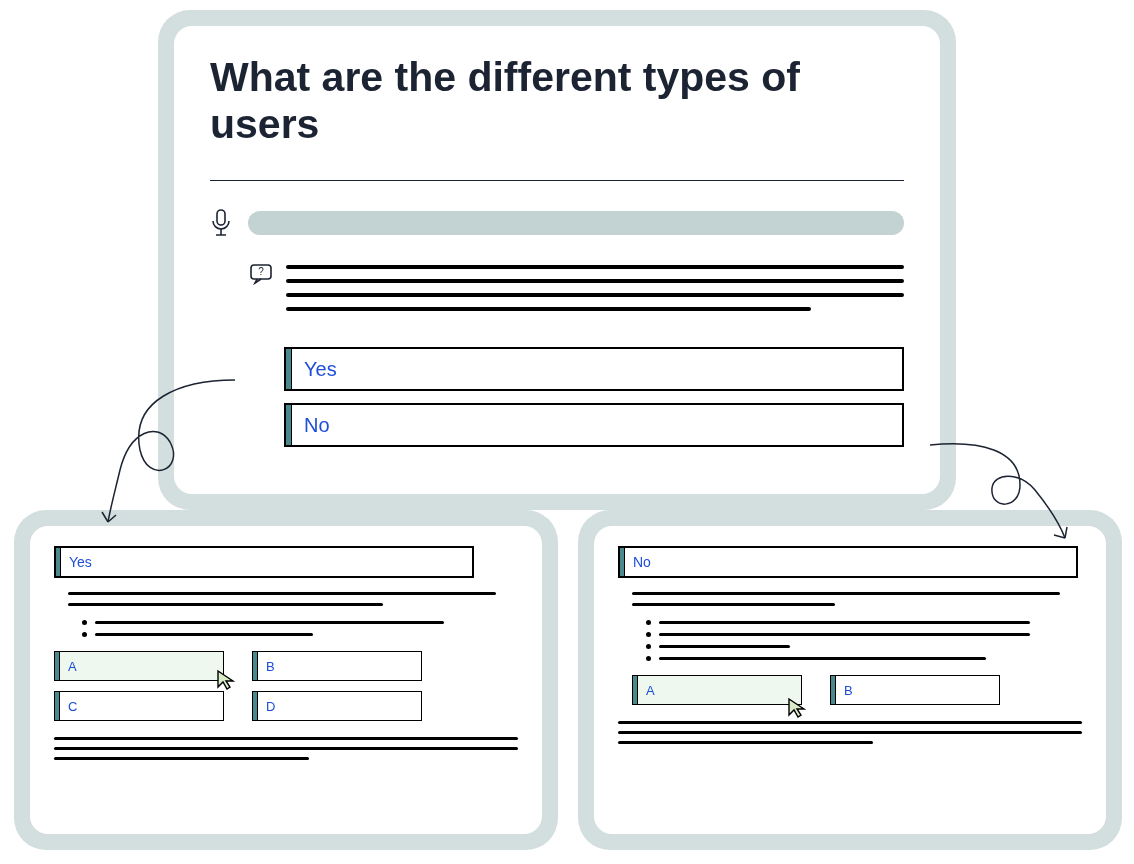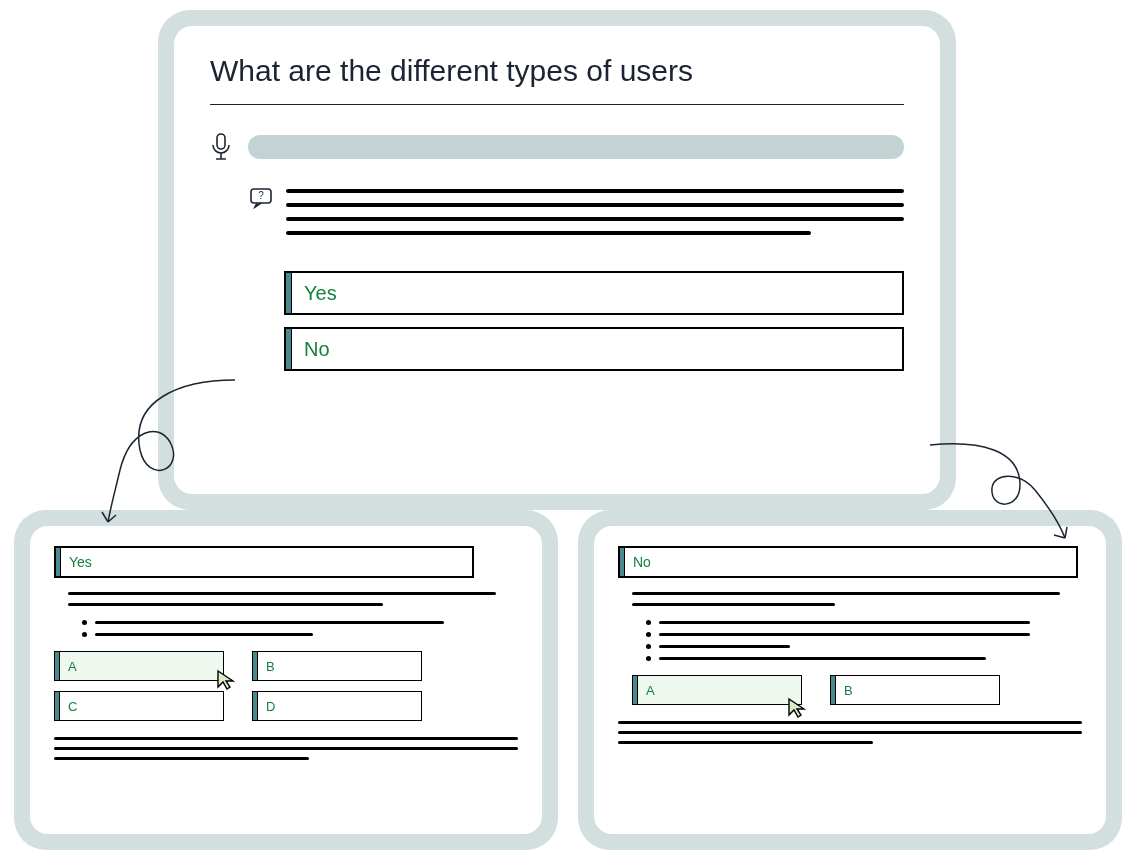--- a/index.html
+++ b/index.html
@@ -23,24 +23,24 @@
     padding: 28px 36px;
     overflow: hidden;
   }
   .main-panel {
     left: 158px;
     top: 10px;
     width: 798px;
     height: 500px;
   }
   .main-title {
-    font-size: 30px;
-    font-weight: 400;
+    font-size: 41px;
+    font-weight: 700;
     color: #1c2332;
-    margin-bottom: 16px;
+    margin-bottom: 32px;
   }
   .hr {
     border: none;
     border-top: 1.5px solid #1c2332;
     margin-bottom: 28px;
   }
   .mic-row {
     display: flex;
     align-items: center;
     gap: 16px;
@@ -79,21 +79,21 @@
   }
   .option-accent {
     width: 6px;
     height: 100%;
     background: #4a8a8f;
     border-right: 1px solid #000;
   }
   .option-label {
     padding-left: 12px;
     font-size: 20px;
-    color: #15803d;
+    color: #1d4ed8;
   }
 
   .sub-panel {
     width: 544px;
     height: 340px;
   }
   .sub-left { left: 14px; top: 510px; }
   .sub-right { left: 578px; top: 510px; }
   .sub-panel .panel-inner { padding: 20px 24px; }
   .sub-option {

